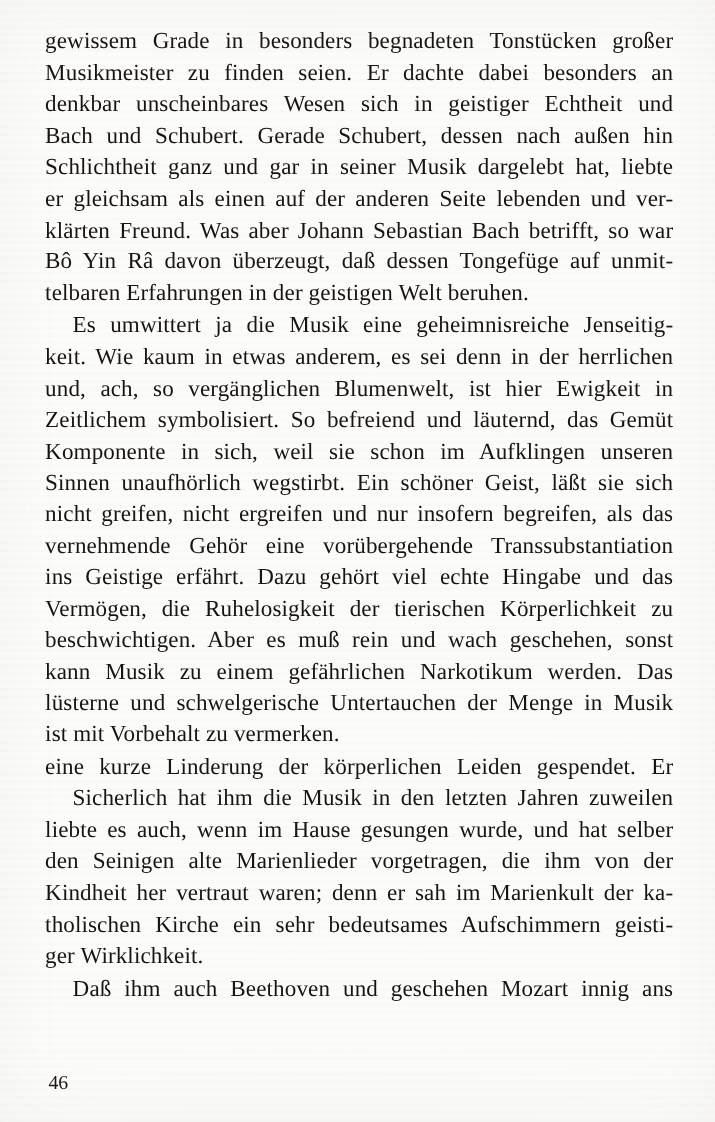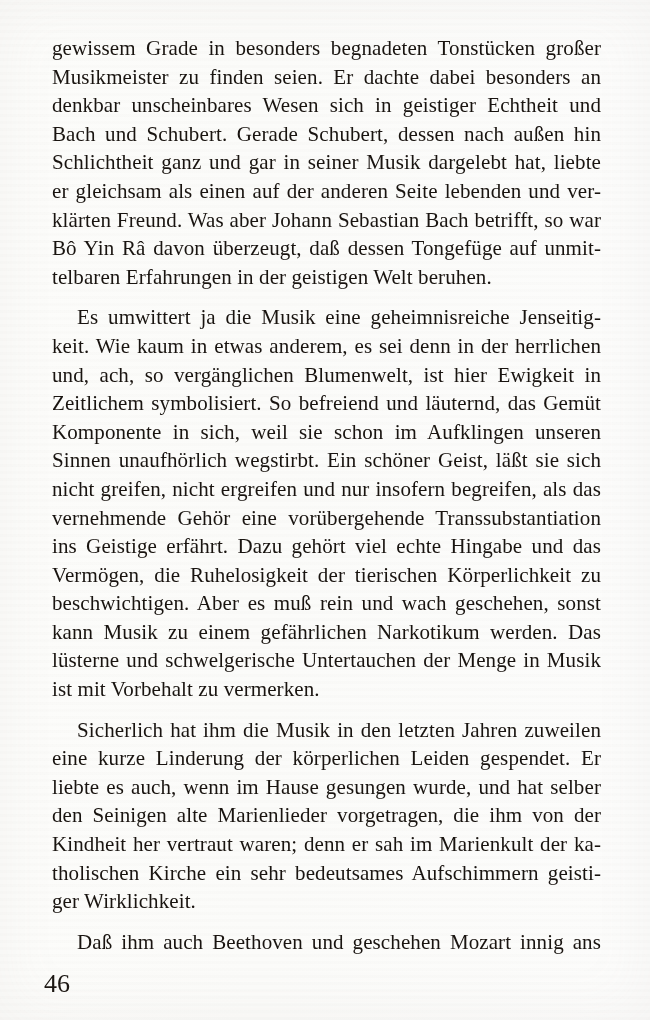--- a/index.html
+++ b/index.html
@@ -26,39 +26,39 @@
   .text-block {
     position: absolute;
     top: 22px;
     left: 40px;
     width: 573px;
     font-size: 21px;
     line-height: 28.6px;
     letter-spacing: 0.1px;
   }
   .paragraph {
-    margin: 12px;
+    margin: 1px;
     padding: 0;
   }
   .line {
     text-align: justify;
     text-align-last: justify;
     white-space: normal;
   }
   .line.no-justify {
     text-align-last: left;
   }
   .line.indent {
     padding-left: 25px;
   }
   .page-number {
     position: absolute;
     left: 44px;
     top: 971px;
-    font-size: 26px;
+    font-size: 18px;
     line-height: 26px;
     color: #1c1713;
   }
 </style>
 </head>
 <body>
 
 <div class="book-page">
   <div class="text-block" id="text-block">
       <div class="paragraph">
@@ -82,22 +82,22 @@
         <div class="line">nicht greifen, nicht ergreifen und nur insofern begreifen, als das</div>
         <div class="line">vernehmende Gehör eine vorübergehende Transsubstantiation</div>
         <div class="line">ins Geistige erfährt. Dazu gehört viel echte Hingabe und das</div>
         <div class="line">Vermögen, die Ruhelosigkeit der tierischen Körperlichkeit zu</div>
         <div class="line">beschwichtigen. Aber es muß rein und wach geschehen, sonst</div>
         <div class="line">kann Musik zu einem gefährlichen Narkotikum werden. Das</div>
         <div class="line">lüsterne und schwelgerische Untertauchen der Menge in Musik</div>
         <div class="line no-justify">ist mit Vorbehalt zu vermerken.</div>
       </div>
       <div class="paragraph">
+        <div class="line">eine kurze Linderung der körperlichen Leiden gespendet. Er</div>
         <div class="line indent">Sicherlich hat ihm die Musik in den letzten Jahren zuweilen</div>
-        <div class="line">eine kurze Linderung der körperlichen Leiden gespendet. Er</div>
         <div class="line">liebte es auch, wenn im Hause gesungen wurde, und hat selber</div>
         <div class="line">den Seinigen alte Marienlieder vorgetragen, die ihm von der</div>
         <div class="line">Kindheit her vertraut waren; denn er sah im Marienkult der ka-</div>
         <div class="line">tholischen Kirche ein sehr bedeutsames Aufschimmern geisti-</div>
         <div class="line no-justify">ger Wirklichkeit.</div>
       </div>
       <div class="paragraph">
         <div class="line indent">Daß ihm auch Beethoven und geschehen Mozart innig ans</div>
       </div>
     </div>

